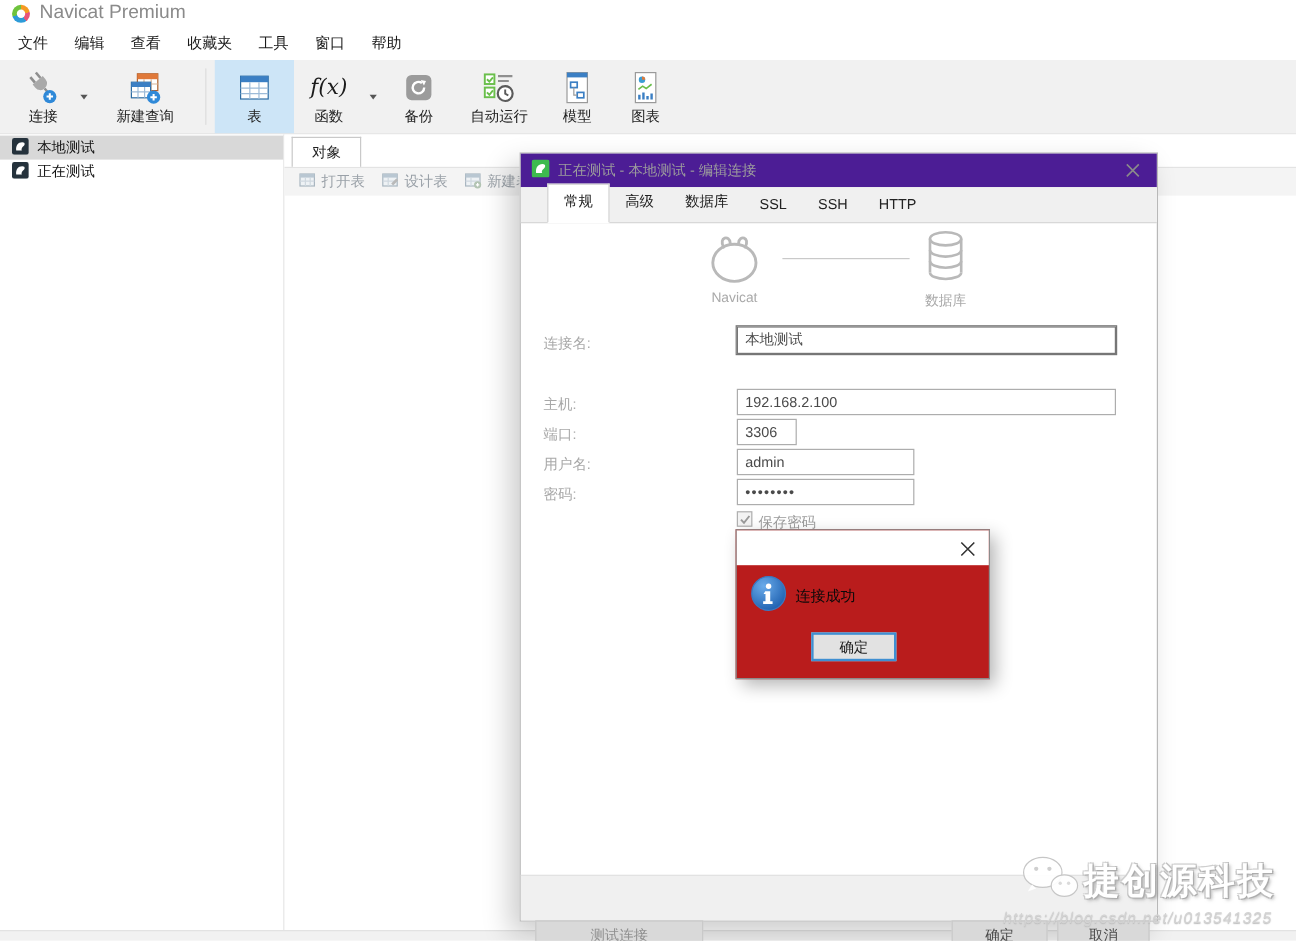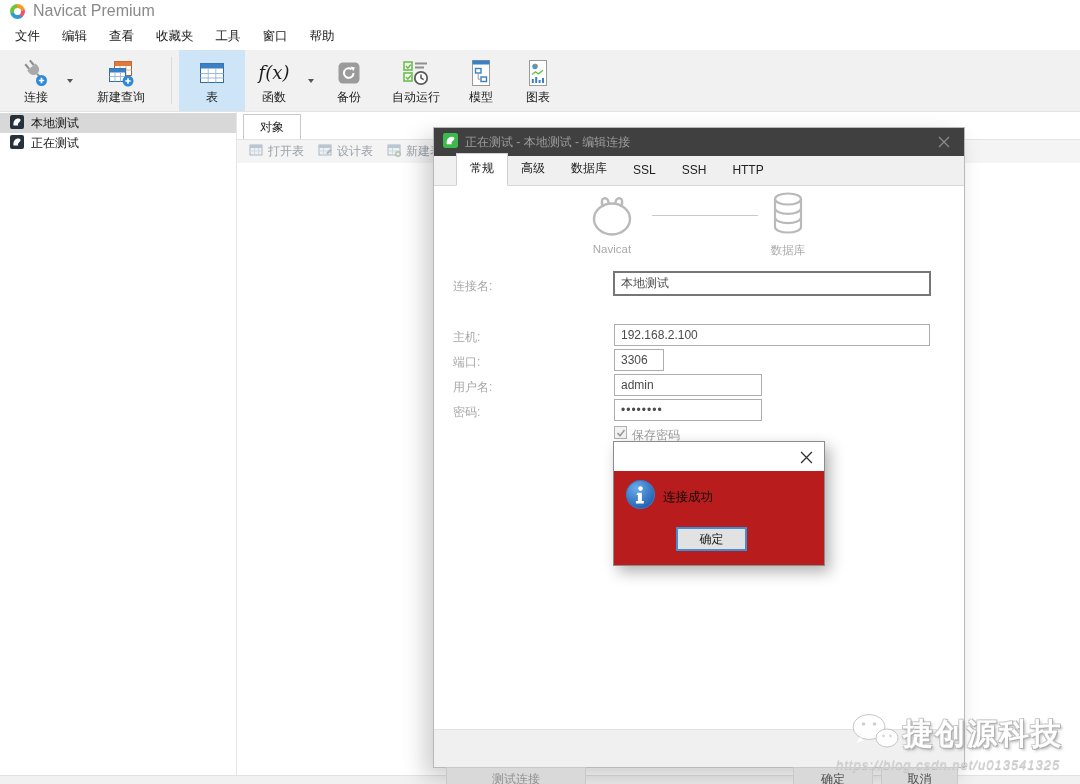--- a/index.html
+++ b/index.html
@@ -37,21 +37,21 @@
   
   .tabrow { position:absolute; left:237px; top:112px; right:0; height:28px; background:#fff; border-bottom:1px solid #e3e3e3; }
   .obj-tab { position:absolute; left:6px; top:2px; bottom:0; width:58px; background:#fff; border:1px solid #c9c9c9; border-bottom:none; display:flex; align-items:center; justify-content:center; font-size:12px; color:#222; }
   .subtoolbar { position:absolute; left:237px; top:140px; right:0; height:23px; background:#f4f4f4; display:flex; align-items:center; gap:2px; padding-left:6px; }
   .sbtn { display:flex; align-items:center; gap:4px; font-size:12px; color:#9aa1a8; padding:2px 6px; }
 
   .statusbar { position:absolute; left:0; bottom:0; width:100%; height:9px; background:#f1f1f1; border-top:1px solid #e2e2e2; }
 
   
   .dlg { position:absolute; left:433px; top:127px; width:532px; height:641px; background:#fff; border:1px solid #b8b8b8; box-shadow:-8px 10px 22px rgba(0,0,0,.2); z-index:10; }
-  .dlg-titlebar { height:28px; display:flex; align-items:center; gap:7px; padding:0 9px; font-size:12px; color:#9d9d9d; background:#404040; }
+  .dlg-titlebar { height:28px; display:flex; align-items:center; gap:7px; padding:0 9px; font-size:12px; color:#9d9d9d; background:#4c1d95; }
   .dlg-close { margin-left:auto; width:22px; height:22px; display:flex; align-items:center; justify-content:center; cursor:default; }
   .dlg-tabs { height:30px; background:#f0f0f0; border-bottom:1px solid #d8d8d8; display:flex; align-items:flex-end; padding-left:22px; }
   .dtab { padding:6px 13px 8px; font-size:12px; color:#222; cursor:default; }
   .dtab.active { background:#fff; border:1px solid #d0d0d0; border-bottom:1px solid #fff; margin-bottom:-1px; }
   .dlg-body { position:relative; }
 
   .diag-icon { position:absolute; }
   .diag-label { position:absolute; font-size:11.5px; color:#a9a9a9; text-align:center; width:80px; }
   .diag-line { position:absolute; height:1px; background:#c9c9c9; }
 

